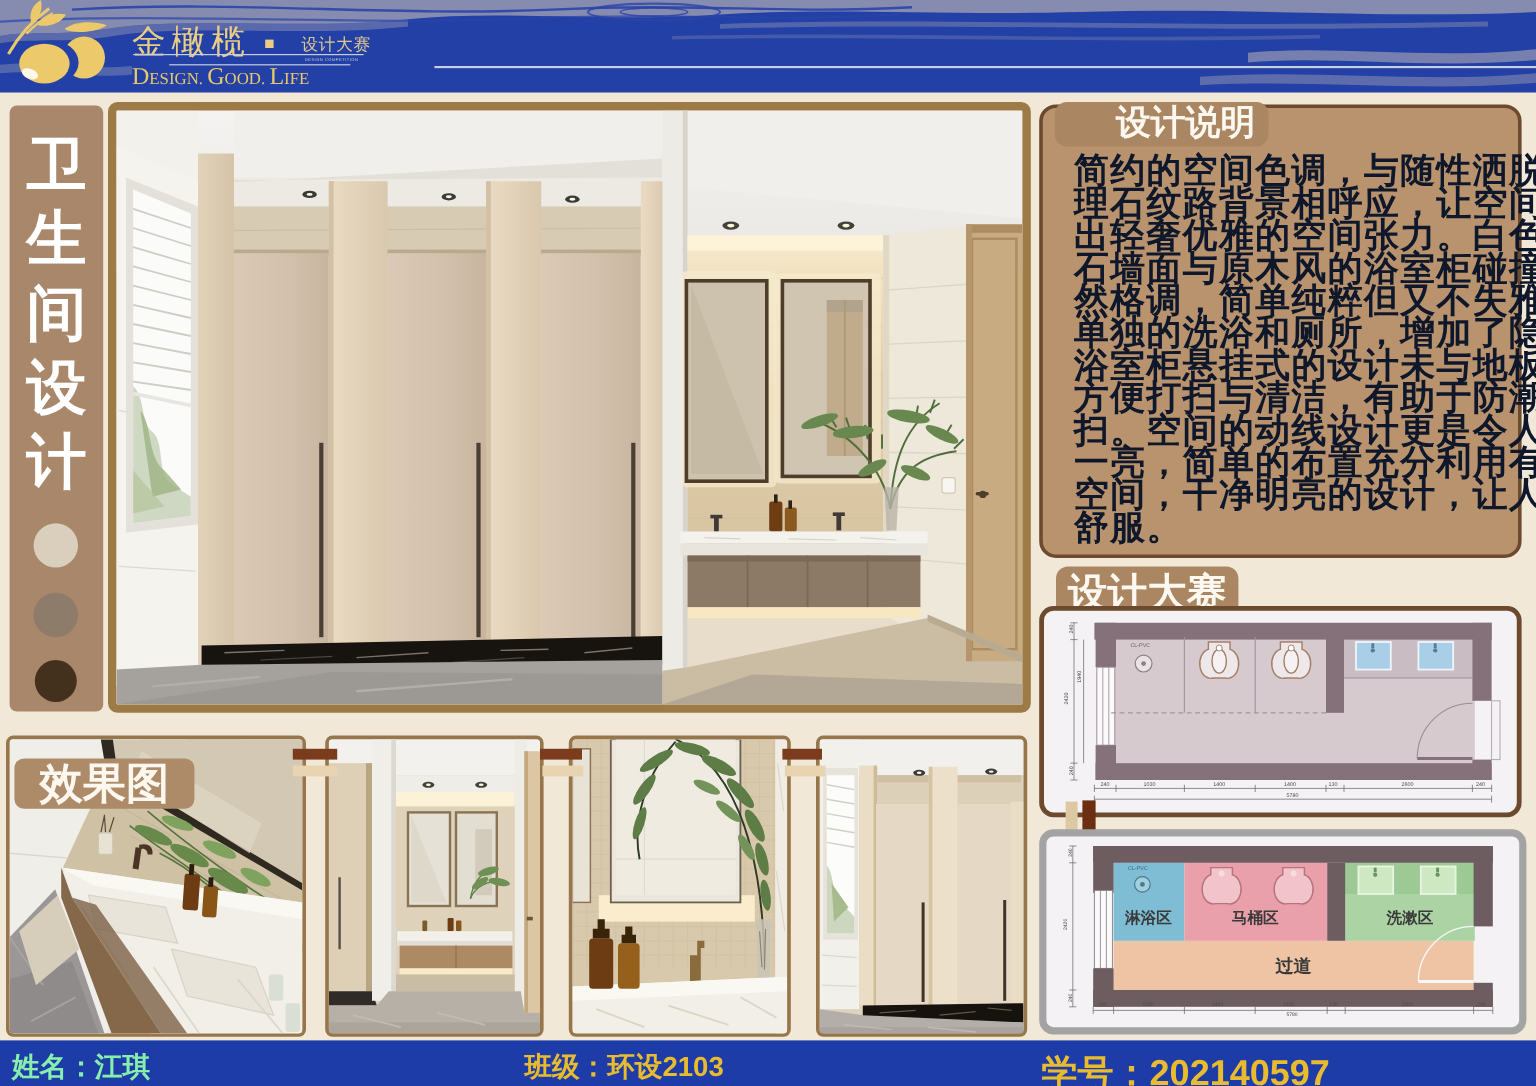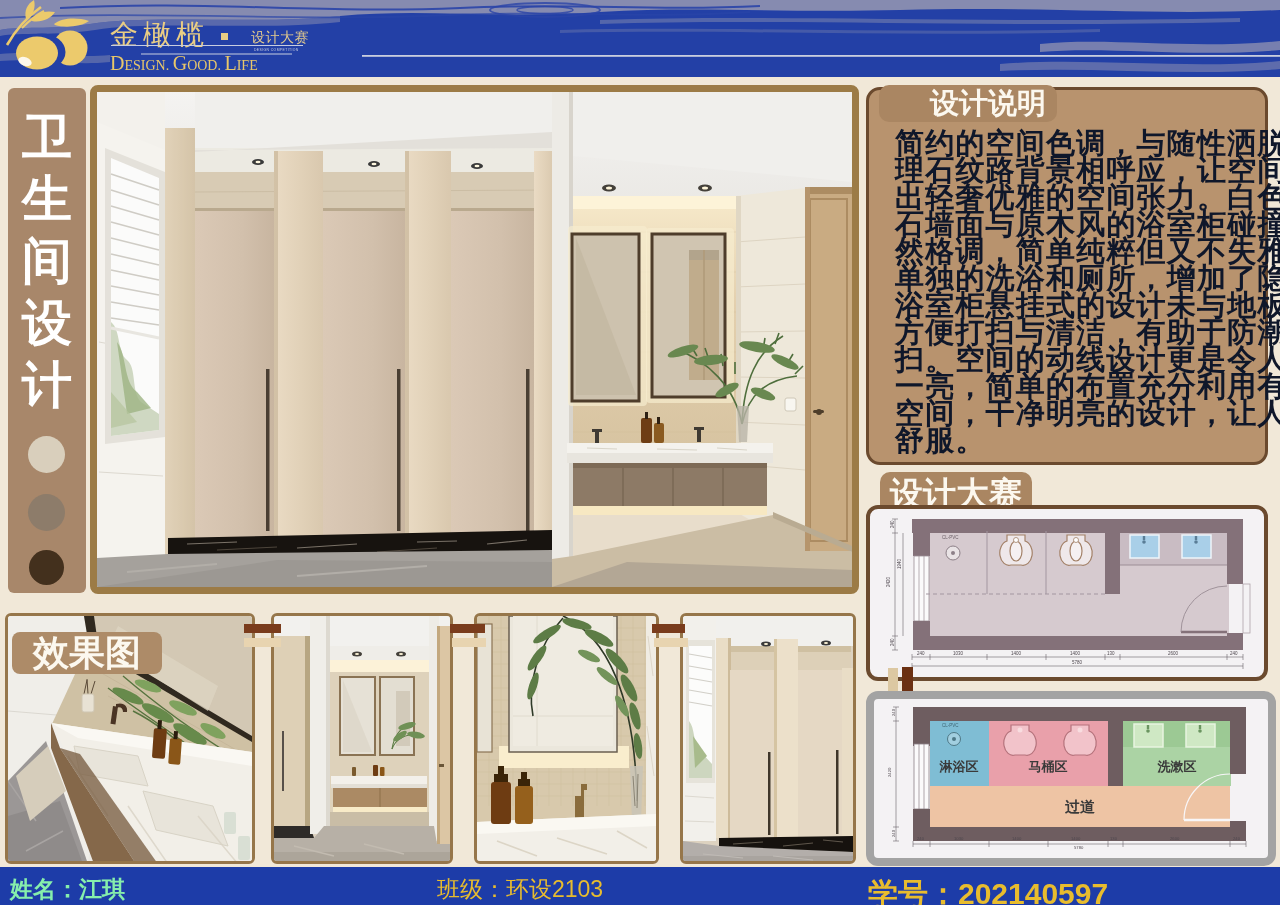--- a/index.html
+++ b/index.html
@@ -377,21 +377,21 @@
   <text x="24" y="19" transform="rotate(-90 24 19)">240</text>
   <text x="24" y="137" transform="rotate(-90 24 137)">240</text>
  </g>
 </svg>
 </div>
 
 <div class="abs" style="left:888px;top:668px;width:10px;height:47px;background:#dcc8a2;"></div>
 
 <div class="abs" style="left:902px;top:667px;width:11px;height:49px;background:#6b3012;"></div>
 
-<div class="abs" id="plan2" style="left:866px;top:691px;width:394px;height:159px;background:#f4f2f4;border:8px solid #a3a3a3;border-radius:12px;overflow:hidden;">
+<div class="abs" id="plan2" style="left:866px;top:691px;width:394px;height:159px;background:#f4f2f4;border:6px solid #a3a3a3;border-radius:12px;overflow:hidden;">
 <svg width="386" height="151" viewBox="0 0 386 151">
 
  <rect x="56" y="87" width="300" height="41" fill="#eec4a4"></rect>
 
  <rect x="56" y="22" width="59" height="65" fill="#7fbdd4"></rect>
 
  <rect x="115" y="22" width="119" height="65" fill="#e9a0aa"></rect>
 
  <rect x="249" y="22" width="108" height="65" fill="#abd3a4"></rect>
  <rect x="249" y="22" width="108" height="26" fill="#9cc994"></rect>
@@ -762,18 +762,18 @@
 <div class="abs" style="left:652px;top:624px;width:33px;height:9px;background:#7a3c1c;"></div>
 
 <div class="abs" style="left:654px;top:638px;width:34px;height:9px;background:#e8d4b0;"></div>
 
 <div class="label" style="left:12px;top:600px;width:150px;height:42px;font-size:36px;line-height:42px;background:#ad8b68;border-radius:8px;margin-top:32px;">效果图</div>
 
 <div class="abs" style="left:0;top:867px;width:1280px;height:38px;background:#1d3ca8;">
 
   <div class="abs" style="left:10px;top:7px;font-size:23px;font-weight:bold;color:#86efac;">姓名：江琪</div>
 
-  <div class="abs" style="left:437px;top:7px;font-size:23px;font-weight:normal;color:#e8bc2e;">班级：环设2103</div>
+  <div class="abs" style="left:437px;top:7px;font-size:23px;font-weight:bold;color:#e8bc2e;">班级：环设2103</div>
 
   <div class="abs" style="left:868px;top:7px;font-size:30px;font-weight:bold;color:#e8bc2e;">学号：202140597</div>
 </div>
 
 </div>
 
 </body></html>

